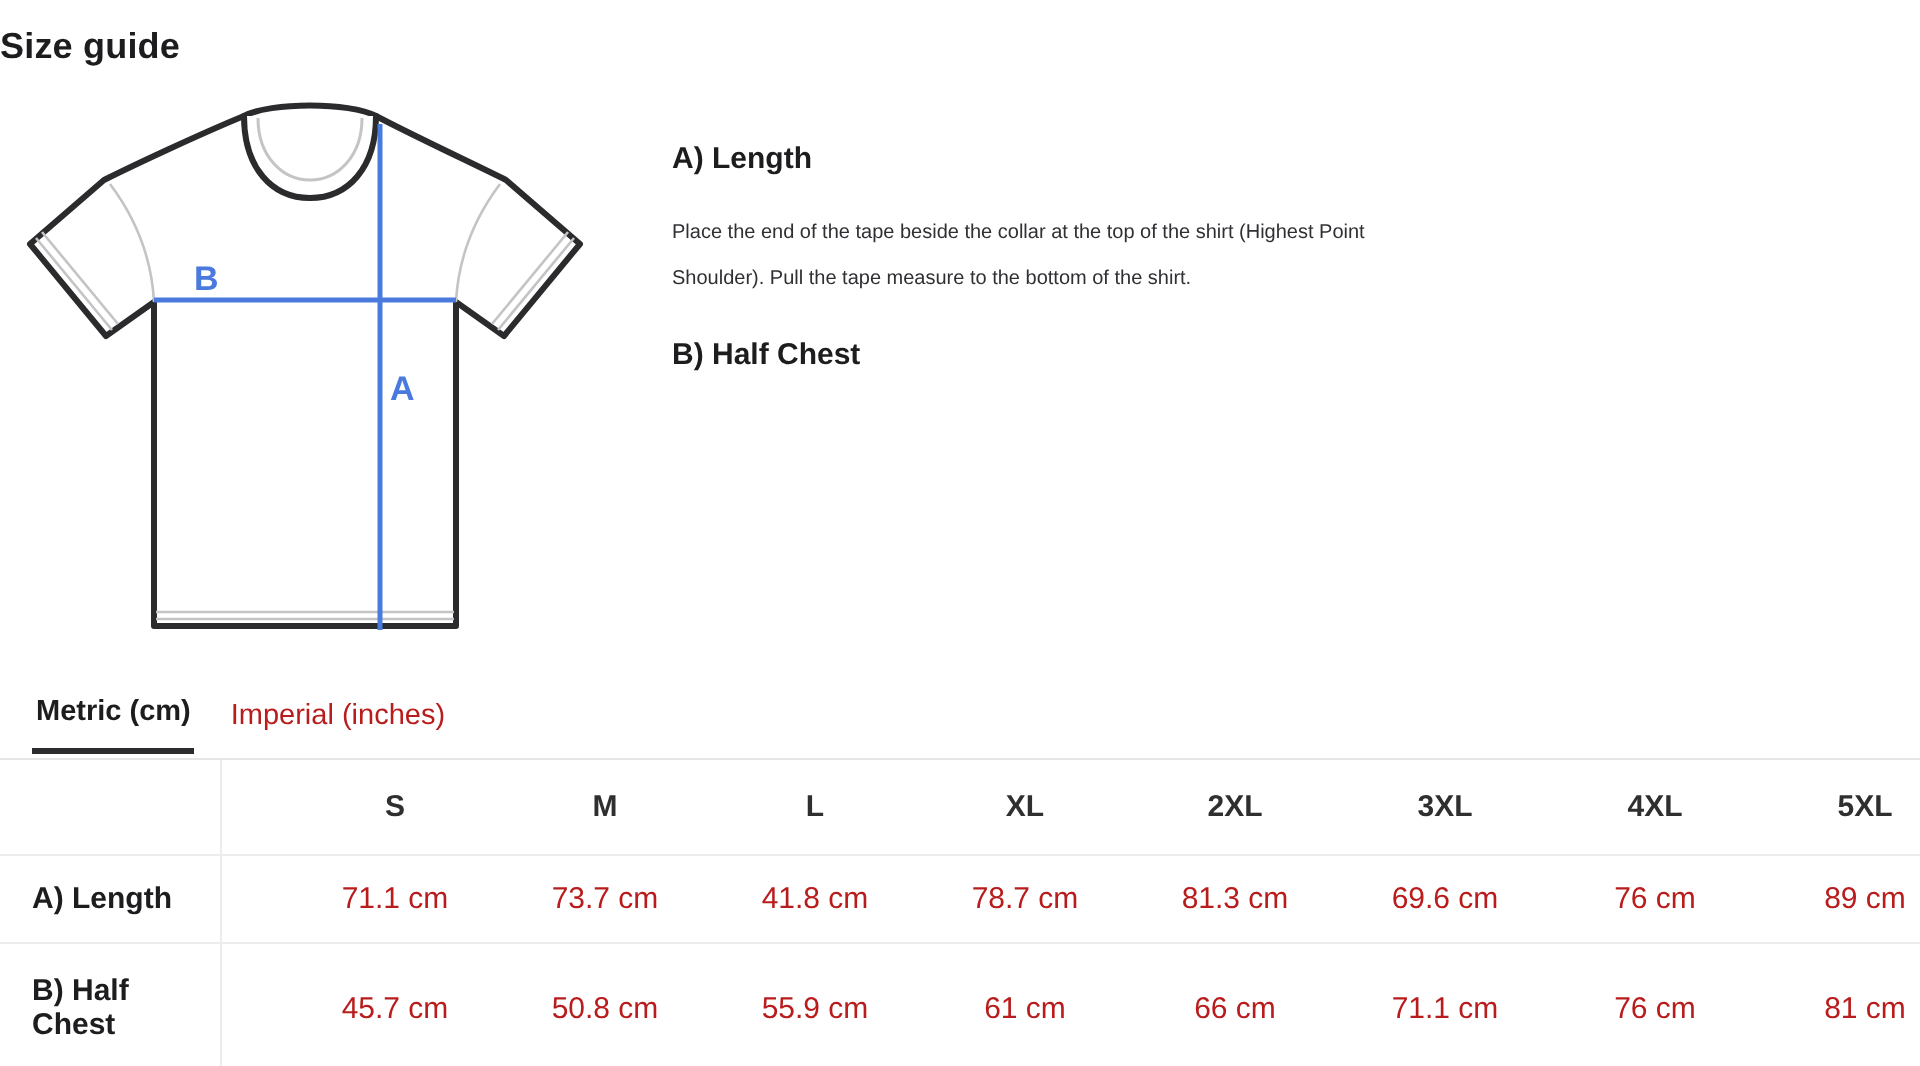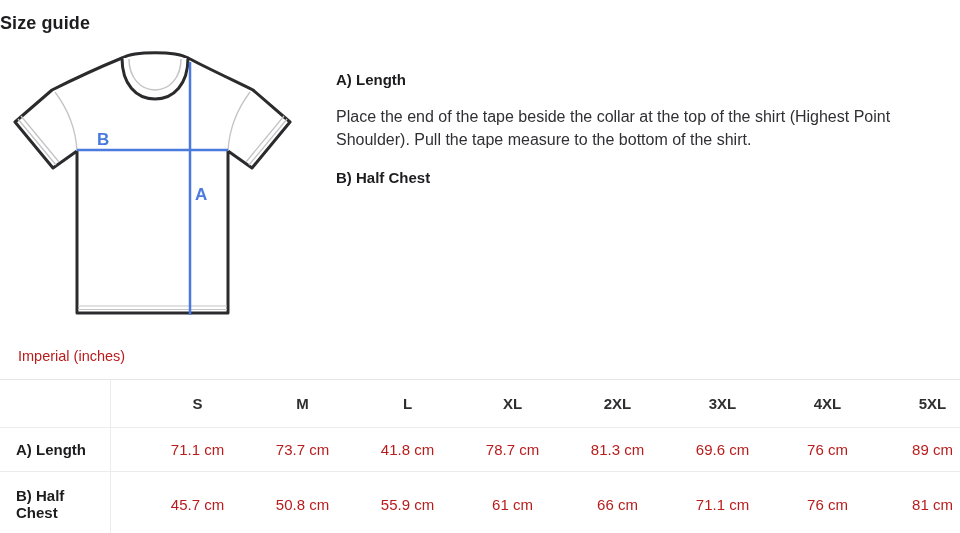--- a/index.html
+++ b/index.html
@@ -13,21 +13,21 @@
     font-size:18px;font-weight:bold;color:#1d1d1f;letter-spacing:.1px;
   }
   .diagram{position:absolute;top:42px;left:0;width:310px;height:292px;}
   .diagram svg{display:block;}
   .diagram text{font-family:"Liberation Sans","DejaVu Sans",sans-serif;font-weight:bold;font-size:17px;}
   .instructions{position:absolute;top:70px;left:336px;width:614px;}
   .instructions h3{
     margin:0 0 17px 0;font-size:15px;line-height:19px;font-weight:bold;color:#1d1d1f;
   }
   .instructions p{
-    margin:0 0 17px 0;font-size:16px;line-height:22.5px;color:#303034;
+    margin:0 0 17px 0;font-size:10px;line-height:22.5px;color:#303034;
     white-space:pre-line;
   }
   .tabs{position:absolute;top:348px;left:16px;display:flex;gap:16px;}
   .tab{
     padding:0 2px 10px 2px;font-size:14.5px;color:#b91c1c;cursor:pointer;background:none;border:none;
     font-family:inherit;
   }
   .tab.active{font-weight:bold;color:#1d1d1f;border-bottom:3px solid #2c2c2e;}
   .table-wrap{
     position:absolute;top:379px;left:0;width:960px;height:154px;
@@ -79,20 +79,21 @@
 </div>
 
 <div class="instructions">
   <h3>A) Length</h3>
   <p>Place the end of the tape beside the collar at the top of the shirt (Highest Point
 Shoulder). Pull the tape measure to the bottom of the shirt.</p>
   <h3>B) Half Chest</h3>
 </div>
 
 <div class="tabs">
+  <button class="tab active">Metric (cm)</button>
   <button class="tab">Imperial (inches)</button>
 </div>
 
 <div class="table-wrap">
   <table class="size-table">
     <colgroup>
       <col class="c-label">
         <col class="c-spacer">
       <col class="c-size">
         <col class="c-size">

